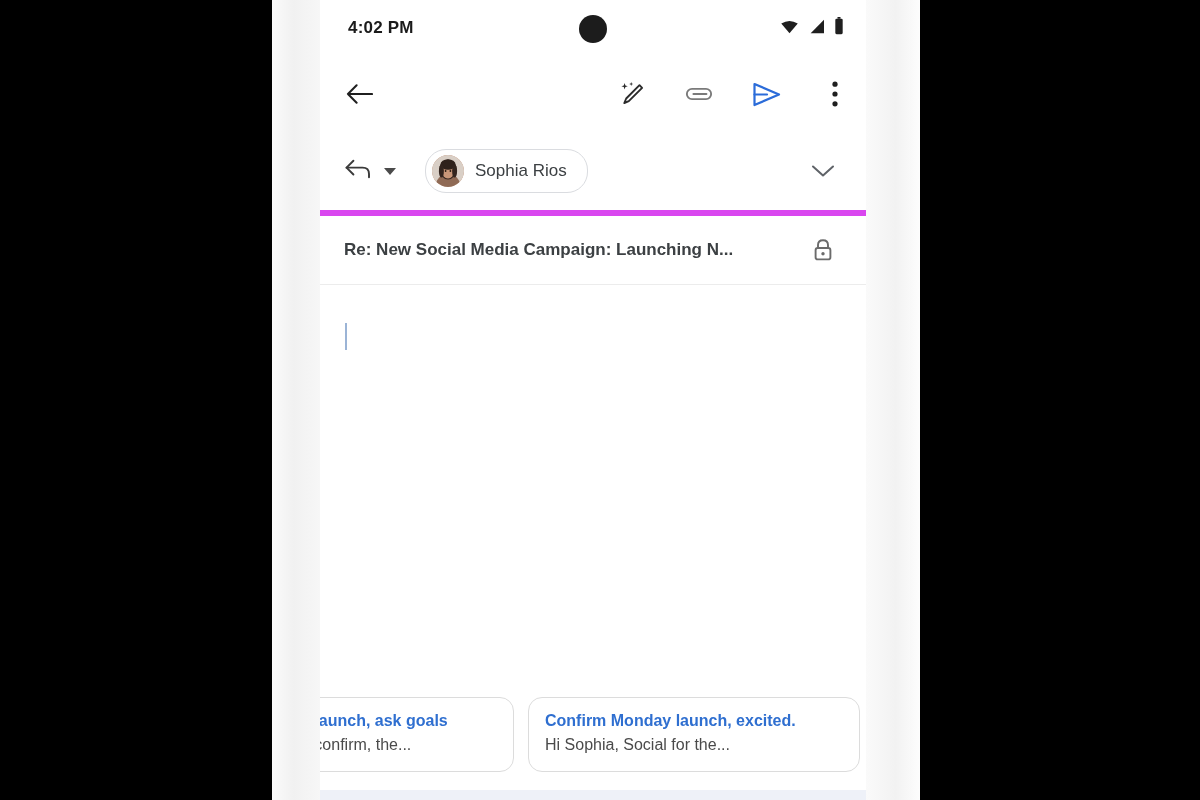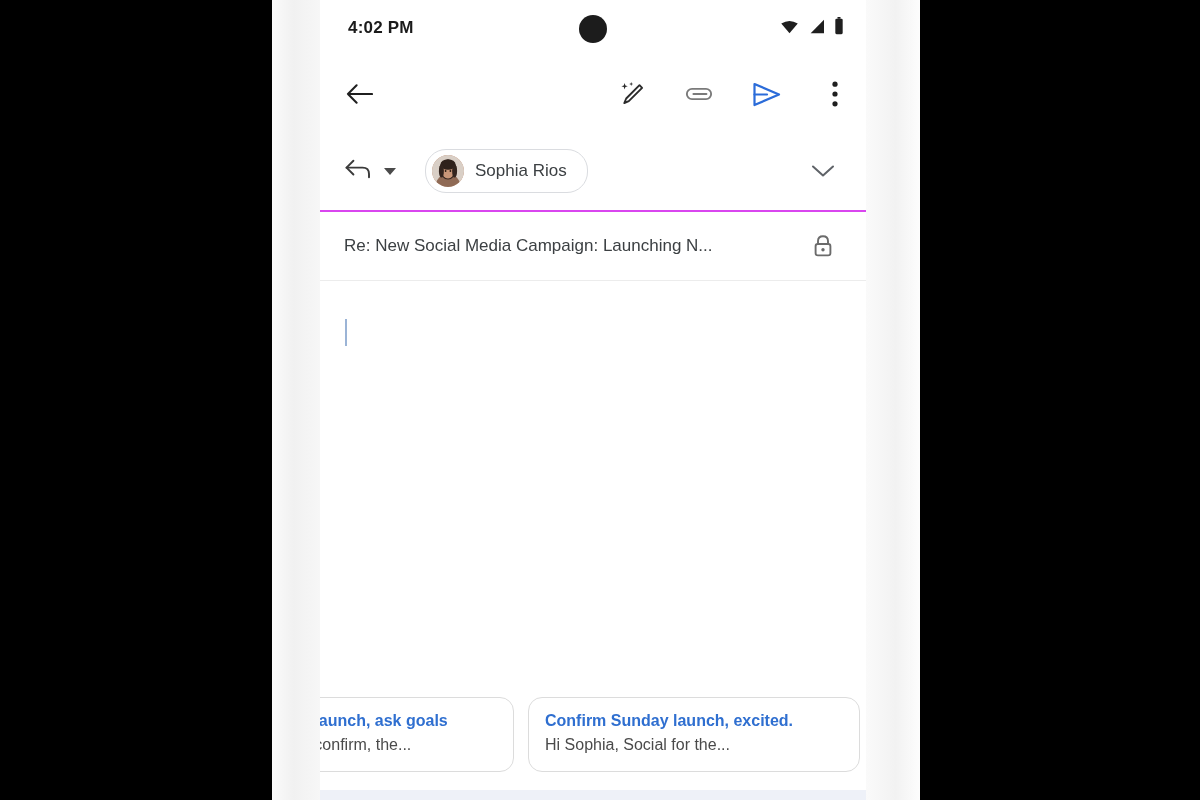--- a/index.html
+++ b/index.html
@@ -114,21 +114,21 @@
     width: 34px;
     height: 34px;
   }
 
   
   .recipient-row {
     position: relative;
     height: 78px;
     display: flex;
     align-items: center;
-    border-bottom: 2px solid #d946ef;
+    border-bottom: 6px solid #d946ef;
   }
   .reply-group {
     position: absolute;
     left: 24px;
     display: flex;
     align-items: center;
     gap: 12px;
   }
   .caret-down-small {
     width: 0; height: 0;
@@ -166,20 +166,21 @@
     right: 26px;
   }
 
   
   .subject-row {
     position: relative;
     height: 68px;
     display: flex;
     align-items: center;
     border-bottom: 1px solid #ececec;
+    font-weight: bold;
   }
   .subject-text {
     position: absolute;
     left: 24px;
     font-size: 17px;
     color: #3c4043;
     white-space: nowrap;
   }
   .lock {
     position: absolute;
@@ -391,21 +392,21 @@
     </div>
 
     <div class="smart-replies">
 
       <div class="reply-card partial">
         <div class="reply-title">y launch, ask goals</div>
         <div class="reply-sub">o confirm, the...</div>
       </div>
 
       <div class="reply-card full">
-        <div class="reply-title">Confirm Sunday launch, excited.</div>
+        <div class="reply-title">Confirm Monday launch, excited.</div>
         <div class="reply-sub">Hi Sophia, Social for the...</div>
       </div>
 
     </div>
 
     <div class="keyboard-edge"></div>
 
   </div>
 </div>
 

